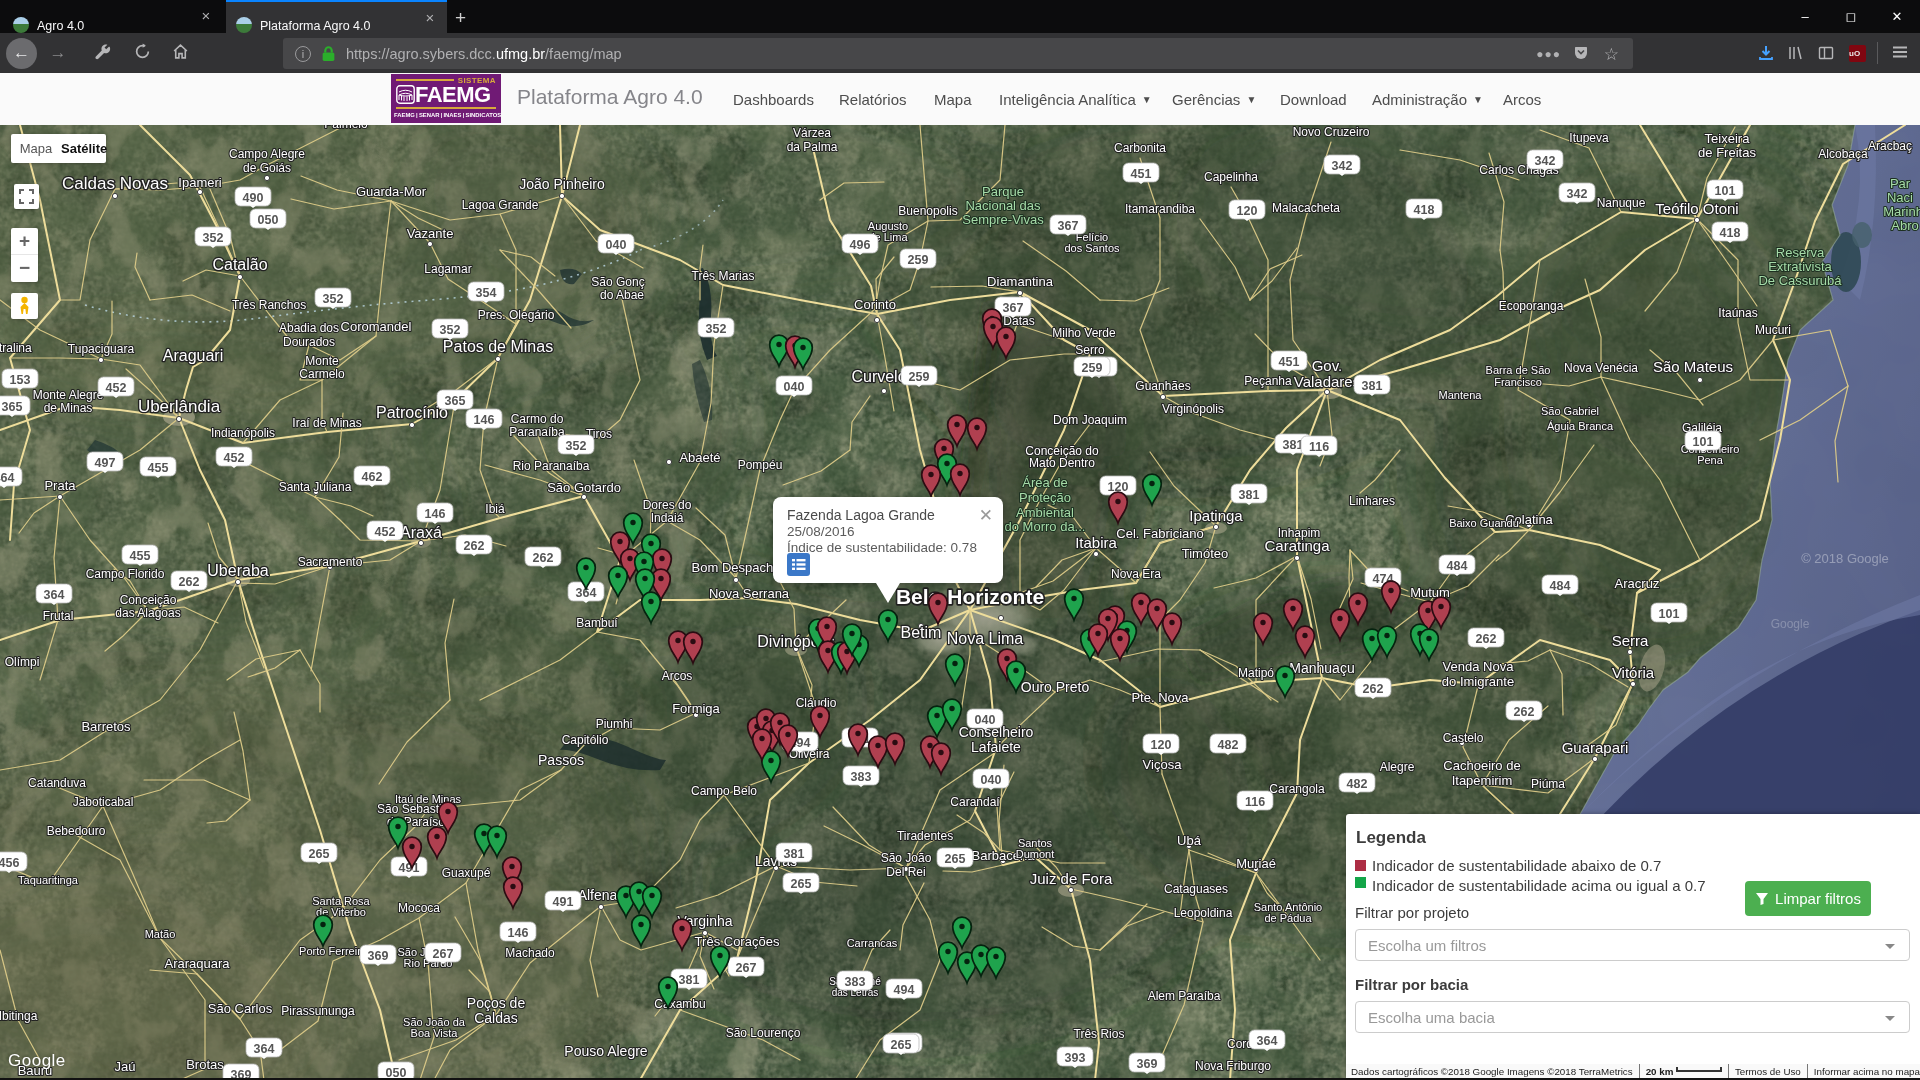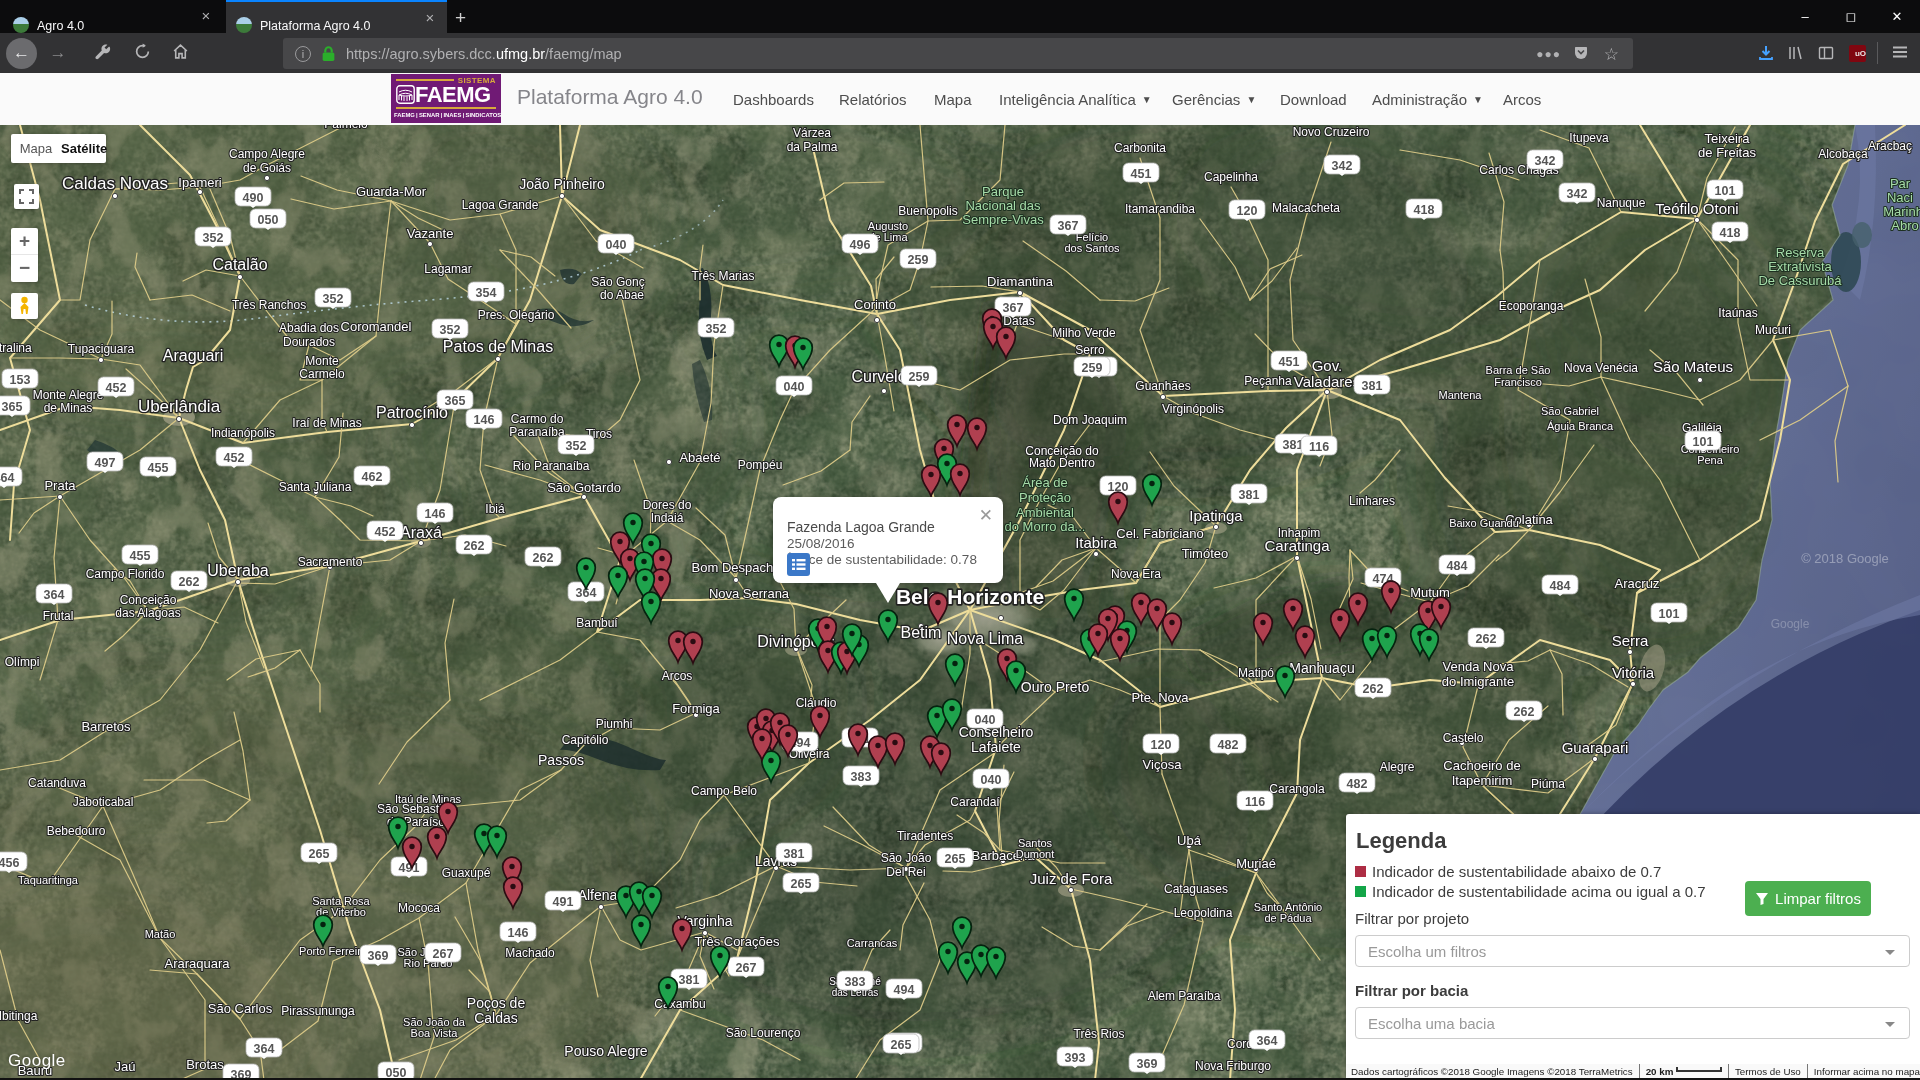--- a/index.html
+++ b/index.html
@@ -14,21 +14,21 @@
 .navic{color:#b6b6b8;width:30px;text-align:center;font-size:16px}
 .backc{width:31px;height:31px;border-radius:50%;background:#6b6b6e;color:#e9e9ea;display:flex;align-items:center;justify-content:center;font-size:17px;margin-left:6px}
 .urlbar{position:absolute;left:283px;top:5px;width:1350px;height:31px;background:#474749;border-radius:3px;display:flex;align-items:center;font-size:14.5px;color:#b1b1b3}
 .header{height:52px;background:#fafafa;position:relative;box-shadow:0 1px 2px rgba(0,0,0,0.2)}
 .logo{position:absolute;left:391px;top:1px;width:110px;height:49px;background:#701a75;color:#fff}
 .brand{position:absolute;left:517px;top:12px;font-size:21px;color:#85858a}
 .menu{position:absolute;top:0;height:52px;display:flex;align-items:center;font-size:15px;color:#4d4d4d}
 .menu span{margin:0}
 .map{position:relative;width:1920px;height:955px;background:#42503a;overflow:hidden}
 .ctl{position:absolute;background:#fff;border-radius:2px;box-shadow:0 1px 4px rgba(0,0,0,0.3);color:#565656}
-.infow{position:absolute;left:773px;top:372px;width:230px;height:86px;background:#fff;border-radius:8px;box-shadow:0 2px 7px 1px rgba(0,0,0,0.3);font-size:13.5px;color:#5b5b5b;padding:22px 14px}
+.infow{position:absolute;left:773px;top:372px;width:230px;height:86px;background:#fff;border-radius:8px;box-shadow:0 2px 7px 1px rgba(0,0,0,0.3);font-size:13.5px;color:#5b5b5b;padding:10px 14px}
 .infow:after{content:"";position:absolute;left:103px;top:86px;border-left:12px solid transparent;border-right:12px solid transparent;border-top:20px solid #fff}
 .legend{position:absolute;left:1346px;top:689px;width:574px;height:266px;background:#fff;border-radius:3px 0 0 0;box-shadow:-1px -1px 4px rgba(0,0,0,0.25);padding:14px 14px 0 9px;color:#3c3c3c}
 .sel{height:32px;border:1px solid #ccc;border-radius:4px;color:#999;font-size:15px;display:flex;align-items:center;padding:0 12px;position:relative;background:#fff}
 .sel:after{content:"";position:absolute;right:14px;top:14px;border-left:5px solid transparent;border-right:5px solid transparent;border-top:5px solid #888}
 .attr{position:absolute;left:1346px;top:939px;right:0;height:14px;background:rgba(248,248,248,0.82);font-size:9.8px;color:#1c1c1c;display:flex;align-items:center;overflow:hidden}
 </style></head><body>
 <div class="tabbar">
  <div class="tab tab1"><div class="fav"></div>Agro 4.0<div class="tclose" style="right:12px">×</div></div>
  <div class="tab tab2"><div class="fav"></div>Plataforma Agro 4.0<div class="tclose">×</div></div>
  <div class="newtab">+</div>
@@ -69,21 +69,21 @@
         <path d="M8,1 L8,9 M4.5,6 L8,9.5 L11.5,6" stroke="#45a1ff" stroke-width="2" fill="none"></path>
         <path d="M2,12 L2,14 L14,14 L14,12" stroke="#45a1ff" stroke-width="1.8" fill="none"></path>
       </svg></div>
  <div style="position:absolute;right:116px;top:12px"><svg width="16" height="16" viewBox="0 0 16 16" stroke="#b6b6b8" stroke-width="1.5" fill="none">
         <path d="M2,2 L2,14 M6,2 L6,14 M10,2 L13,14"></path>
       </svg></div>
  <div style="position:absolute;right:86px;top:12px"><svg width="16" height="16" viewBox="0 0 16 16" fill="none" stroke="#b6b6b8" stroke-width="1.4">
         <rect x="1.5" y="2.5" width="13" height="11" rx="1"></rect>
         <line x1="6.5" y1="2.5" x2="6.5" y2="13.5"></line>
       </svg></div>
- <div style="position:absolute;right:54px;top:12px;width:17px;height:17px;border-radius:2px;background:#800610;color:#e8e8e8;font-size:8px;font-weight:700;text-align:right;line-height:17px">uO</div>
+ <div style="position:absolute;right:54px;top:12px;width:17px;height:17px;border-radius:2px;background:#800610;color:#e8e8e8;font-size:8px;font-weight:700;text-align:left;line-height:17px">uO</div>
  <div style="position:absolute;right:42px;top:9px;width:1px;height:22px;background:#5a5a5c"></div>
  <div style="position:absolute;right:12px;top:11px"><svg width="16" height="16" viewBox="0 0 16 16" stroke="#b6b6b8" stroke-width="1.8">
         <path d="M1,3.5 L15,3.5 M1,8 L15,8 M1,12.5 L15,12.5"></path>
       </svg></div>
 </div>
 <div class="header">
  <div class="logo">
    <div style="position:absolute;top:2px;right:5px;font-size:8px;font-weight:700;color:#d7a93c;letter-spacing:0.4px">SISTEMA</div>
    <div style="position:absolute;top:5px;left:5px;width:58px;height:2px;background:#d7a93c"></div>
    <svg style="position:absolute;top:11px;left:5px" width="19" height="19" viewBox="0 0 19 19">
@@ -1312,23 +1312,23 @@
             <rect x="9.5" y="10.3" width="9" height="2.4"></rect>
             <rect x="5" y="14.6" width="3" height="2.4"></rect>
             <rect x="9.5" y="14.6" width="9" height="2.4"></rect>
           </g>
         </svg>
   </div>
   <div style="position:absolute;right:10px;top:8px;color:#9a9a9a;font-size:17px">✕</div>
 </div>
 <div style="position:absolute;left:8px;top:926px;color:#fff;font-size:17px;font-weight:500;letter-spacing:0.5px;text-shadow:0 0 3px rgba(0,0,0,0.5)">Google</div>
 <div class="legend">
-  <div style="font-size:22px;font-weight:700;margin-left:1px">Legenda</div>
+  <div style="font-size:17px;font-weight:700;margin-left:1px">Legenda</div>
   <div style="margin-top:9px;display:flex;align-items:center;font-size:15px"><div style="width:11px;height:11px;background:#ad2d44;margin-right:6px"></div>Indicador de sustentabilidade abaixo de 0.7</div>
-  <div style="margin-top:3px;display:flex;align-items:center;font-size:15px"><div style="width:11px;height:11px;background:#13a548;margin-right:6px"></div>Indicador de sustentabilidade acima ou igual a 0.7</div>
+  <div style="margin-top:3px;display:flex;align-items:flex-start;font-size:15px"><div style="width:11px;height:11px;background:#13a548;margin-right:6px"></div>Indicador de sustentabilidade acima ou igual a 0.7</div>
   <div style="position:absolute;left:399px;top:67px;width:126px;height:35px;background:#4caf50;border-radius:4px;color:#fff;font-size:15px;display:flex;align-items:center;justify-content:center">
     <svg width="14" height="14" style="margin-right:6px">
           <path d="M1,1 L13,1 L8.5,7 L8.5,12 L5.5,13 L5.5,7 Z" fill="#fff"></path>
         </svg>Limpar filtros</div>
   <div style="margin-top:10px;font-size:15px;font-weight:400">Filtrar por projeto</div>
   <div class="sel" style="margin-top:8px;width:555px">Escolha um filtros</div>
   <div style="margin-top:15px;font-size:15px;font-weight:700">Filtrar por bacia</div>
   <div class="sel" style="margin-top:8px;width:555px">Escolha uma bacia</div>
 </div>
 <div class="attr">

